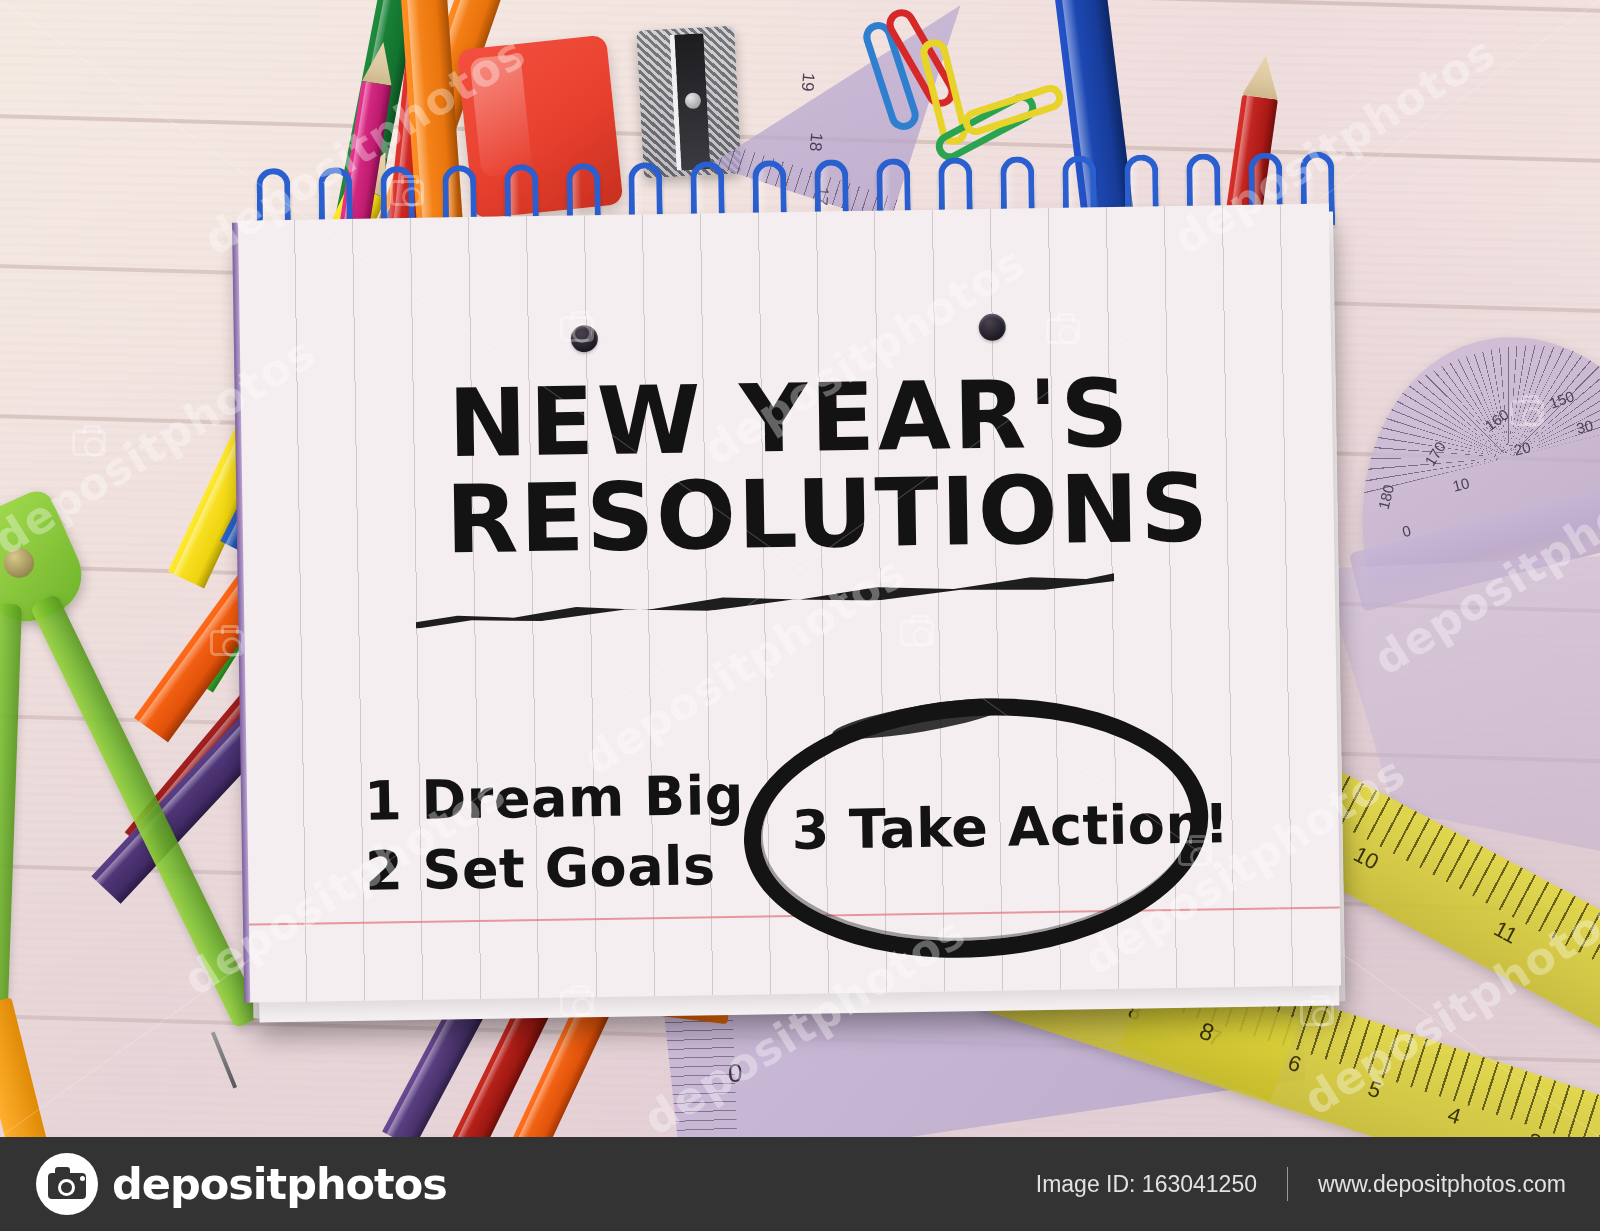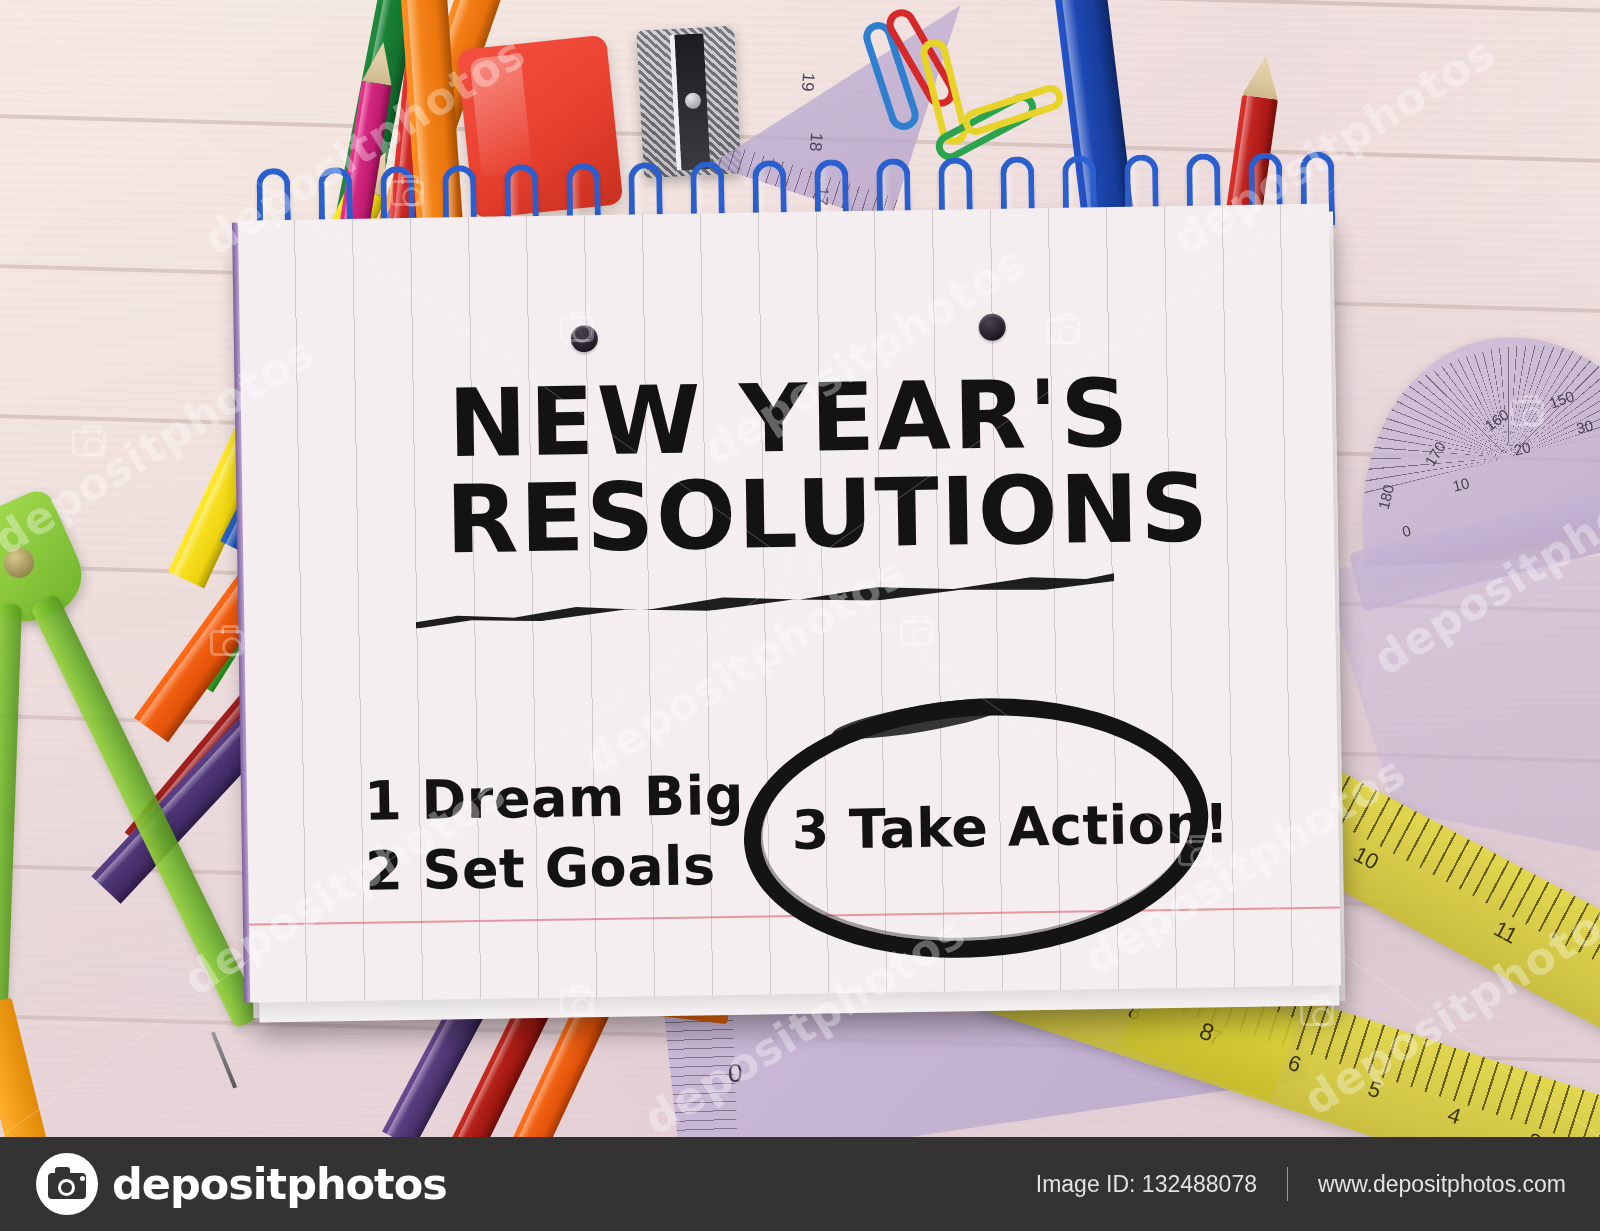--- a/index.html
+++ b/index.html
@@ -671,19 +671,19 @@
         <span class="body"></span>
           <span class="hump"></span>
         <span class="lens"></span>
           <span class="lens2"></span>
           <span class="dot"></span>
       </span>
       <span class="word">depositphotos</span>
     </div>
 
     <div id="footmeta">
-      <span>Image ID: 132488078</span>
+      <span>Image ID: 163041250</span>
       <span class="sep"></span>
       <span>www.depositphotos.com</span>
     </div>
   </div>
 
 </div>
 
 </body></html>

